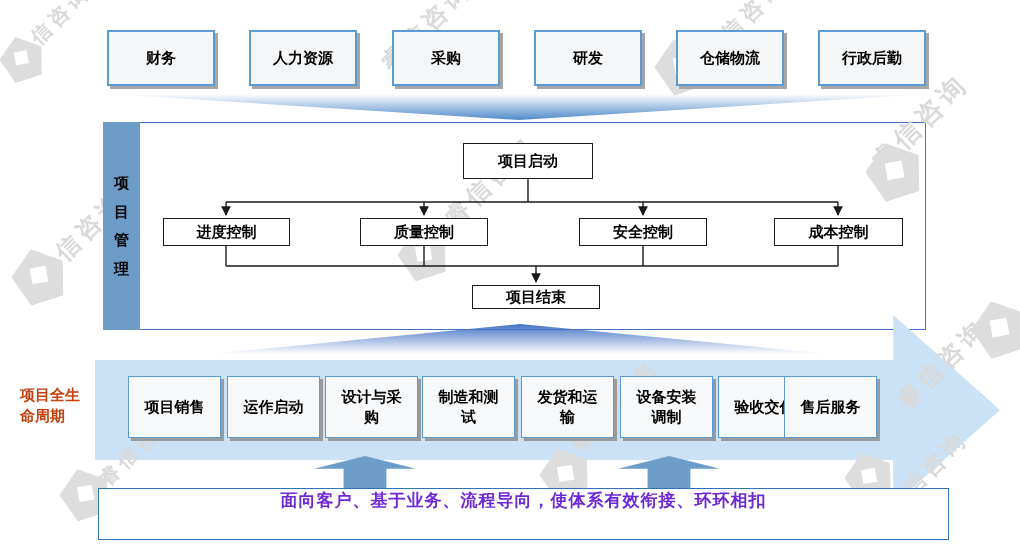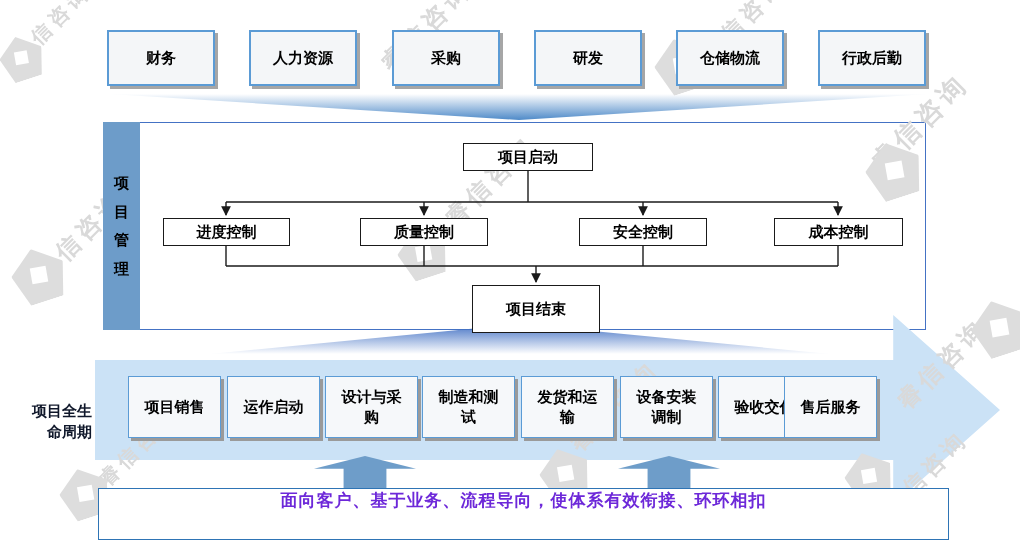--- a/index.html
+++ b/index.html
@@ -40,22 +40,22 @@
           line-height:1.9; text-align:center; word-break:break-all; }
   .pm-lines { position:absolute; z-index:2; left:103px; top:122px; }
   .pm-box { position:absolute; z-index:2; background:#fff; border:1.5px solid #1a1a1a;
           display:flex; align-items:center; justify-content:center;
           font-size:15px; font-weight:bold; color:#000; }
 
   
   .big-arrow { position:absolute; z-index:0; left:95px; top:315px; width:905px; height:190px;
           background:#CBE2F6;
           clip-path:polygon(0 23.7%, 88.2% 23.7%, 88.2% 0%, 100% 50%, 88.2% 100%, 88.2% 76.3%, 0 76.3%); }
-  .lc-label { position:absolute; z-index:2; left:20px; top:400px; width:72px;
-          font-size:15px; font-weight:bold; color:#0f172a; text-align:right;
+  .lc-label { position:absolute; z-index:2; left:20px; top:384px; width:72px;
+          font-size:15px; font-weight:bold; color:#c2410c; text-align:left;
           line-height:1.4; word-break:break-all; }
   .lc-box { position:absolute; z-index:2; top:376px; width:93px; height:62px;
           background:#F6F8FA; border:1.5px solid #5B9BD5; box-shadow:3px 3px 0 #9a9a9a;
           display:flex; align-items:center; justify-content:center; text-align:center;
           padding:0 10px; font-size:15px; font-weight:bold; color:#000; line-height:1.35; }
 
   
   .block-arrow-up { position:absolute; z-index:2; top:456px; width:102px; height:32px;
           background:#6E9DC9;
           clip-path:polygon(0% 40%, 50% 0%, 100% 40%, 71% 40%, 71% 100%, 29% 100%, 29% 40%);
@@ -143,26 +143,26 @@
       <path d="M735,80 V93" marker-end="url(#arrow)"></path>
       <path d="M123,124 V144"></path>
       <path d="M321,124 V144"></path>
       <path d="M540,124 V144"></path>
       <path d="M735,124 V144"></path>
       <path d="M123,144 H735"></path>
       <path d="M433,144 V160" marker-end="url(#arrow)"></path>
     </g>
   </svg>
 
-  <div class="pm-box" style="left:463px;top:143px;width:130px;height:28px">项目启动</div>
+  <div class="pm-box" style="left:463px;top:143px;width:130px;height:36px">项目启动</div>
   <div class="pm-box" style="left:163px;top:218px;width:127px;height:28px">进度控制</div>
   <div class="pm-box" style="left:360px;top:218px;width:128px;height:28px">质量控制</div>
   <div class="pm-box" style="left:579px;top:218px;width:128px;height:28px">安全控制</div>
   <div class="pm-box" style="left:774px;top:218px;width:129px;height:28px">成本控制</div>
-  <div class="pm-box" style="left:472px;top:285px;width:128px;height:48px">项目结束</div>
+  <div class="pm-box" style="left:472px;top:285px;width:128px;height:24px">项目结束</div>
 
   <div class="chevron-up"></div>
 
   <div class="big-arrow"></div>
   <div class="lc-label">项目全生命周期</div>
 
   <div class="lc-box" style="left:128px">项目销售</div>
   <div class="lc-box" style="left:227px">运作启动</div>
   <div class="lc-box" style="left:325px">设计与采购</div>
   <div class="lc-box" style="left:422px">制造和测试</div>

